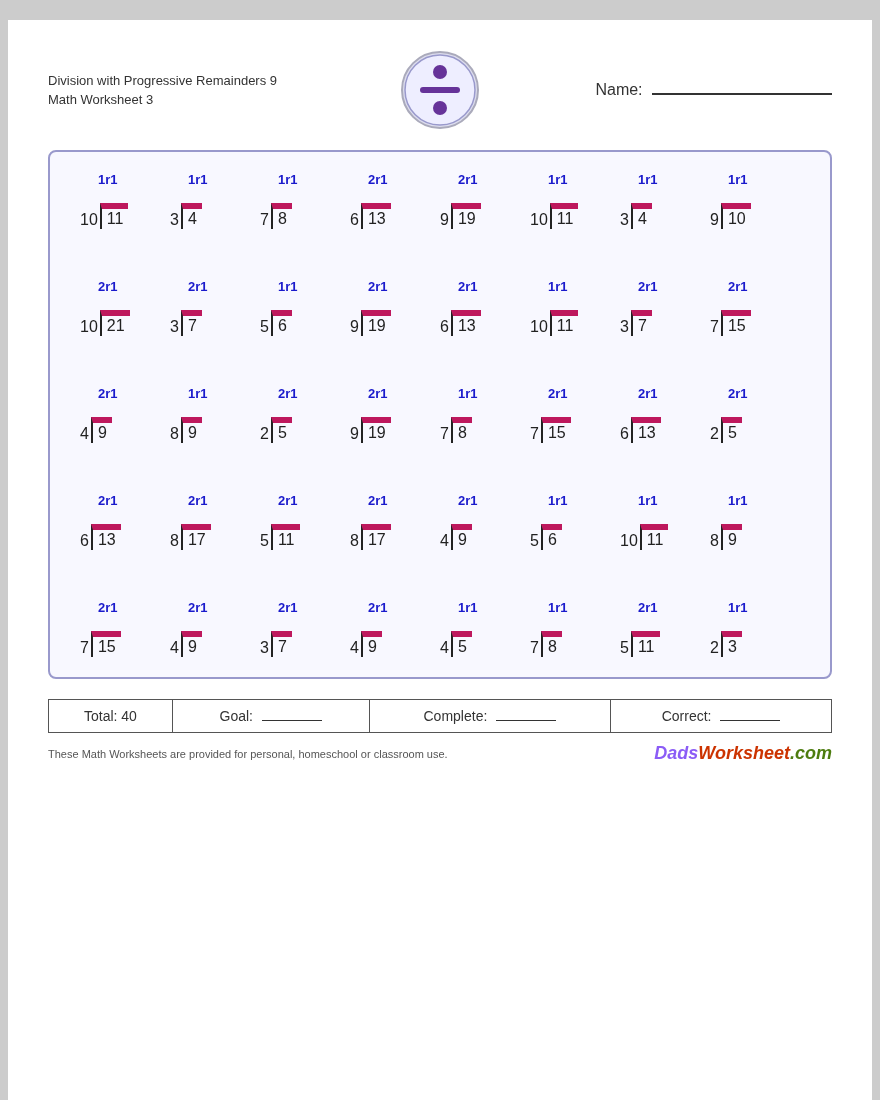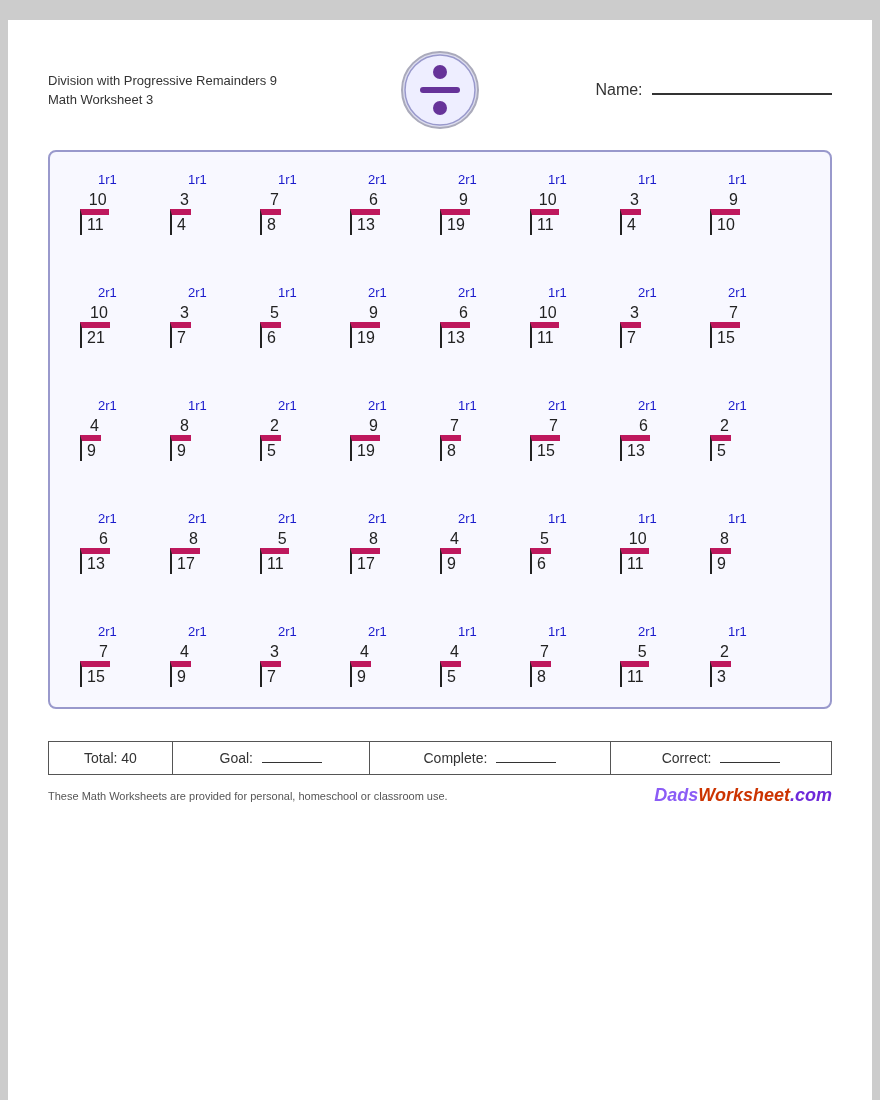--- a/index.html
+++ b/index.html
@@ -72,45 +72,44 @@
     }
     .problem {
       display: flex;
       flex-direction: column;
       align-items: flex-start;
       width: 90px;
     }
     .answer {
       color: #1a1acc;
       font-size: 13px;
-      font-weight: normal;
+      font-weight: bold;
       margin-left: 18px;
-      margin-bottom: 4px;
+      margin-bottom: 16px;
     }
     .division-display {
       display: flex;
       align-items: flex-end;
-      flex-direction: column;
     }
     .divisor {
       font-size: 16px;
       color: #222;
       padding-right: 2px;
     }
     .dividend-container {
       border-left: 2px solid #222;
       border-top: 6px solid #be185d;
       padding: 1px 5px;
     }
     .dividend {
       font-size: 16px;
       color: #222;
     }
     .footer-table {
-      margin-top: 32px;
+      margin-top: 20px;
       width: 100%;
       border-collapse: collapse;
     }
     .footer-table td {
       border: 1px solid #555;
       padding: 8px 15px;
       text-align: center;
       font-size: 14px;
       color: #333;
     }
@@ -560,16 +559,16 @@
       </td>
     </tr>
   </tbody>
     </table>
 
   <div class="copyright">
     <div>
       <div>These Math Worksheets are provided for personal, homeschool or classroom use.</div>
     </div>
     <div class="dads-logo">
-      <span style="font-style:italic; color:#8b5cf6;">Dads</span><span style="color:#cc3300; font-weight:bold;">Worksheet</span><span style="color:#6d28d9;margin-top:6px;">.com</span>
+      <span style="font-style:italic; color:#8b5cf6;">Dads</span><span style="color:#cc3300; font-weight:bold;">Worksheet</span><span style="color:#4d7c0f;margin-top:6px;">.com</span>
     </div>
   </div>
 </div>
 
 </body></html>

